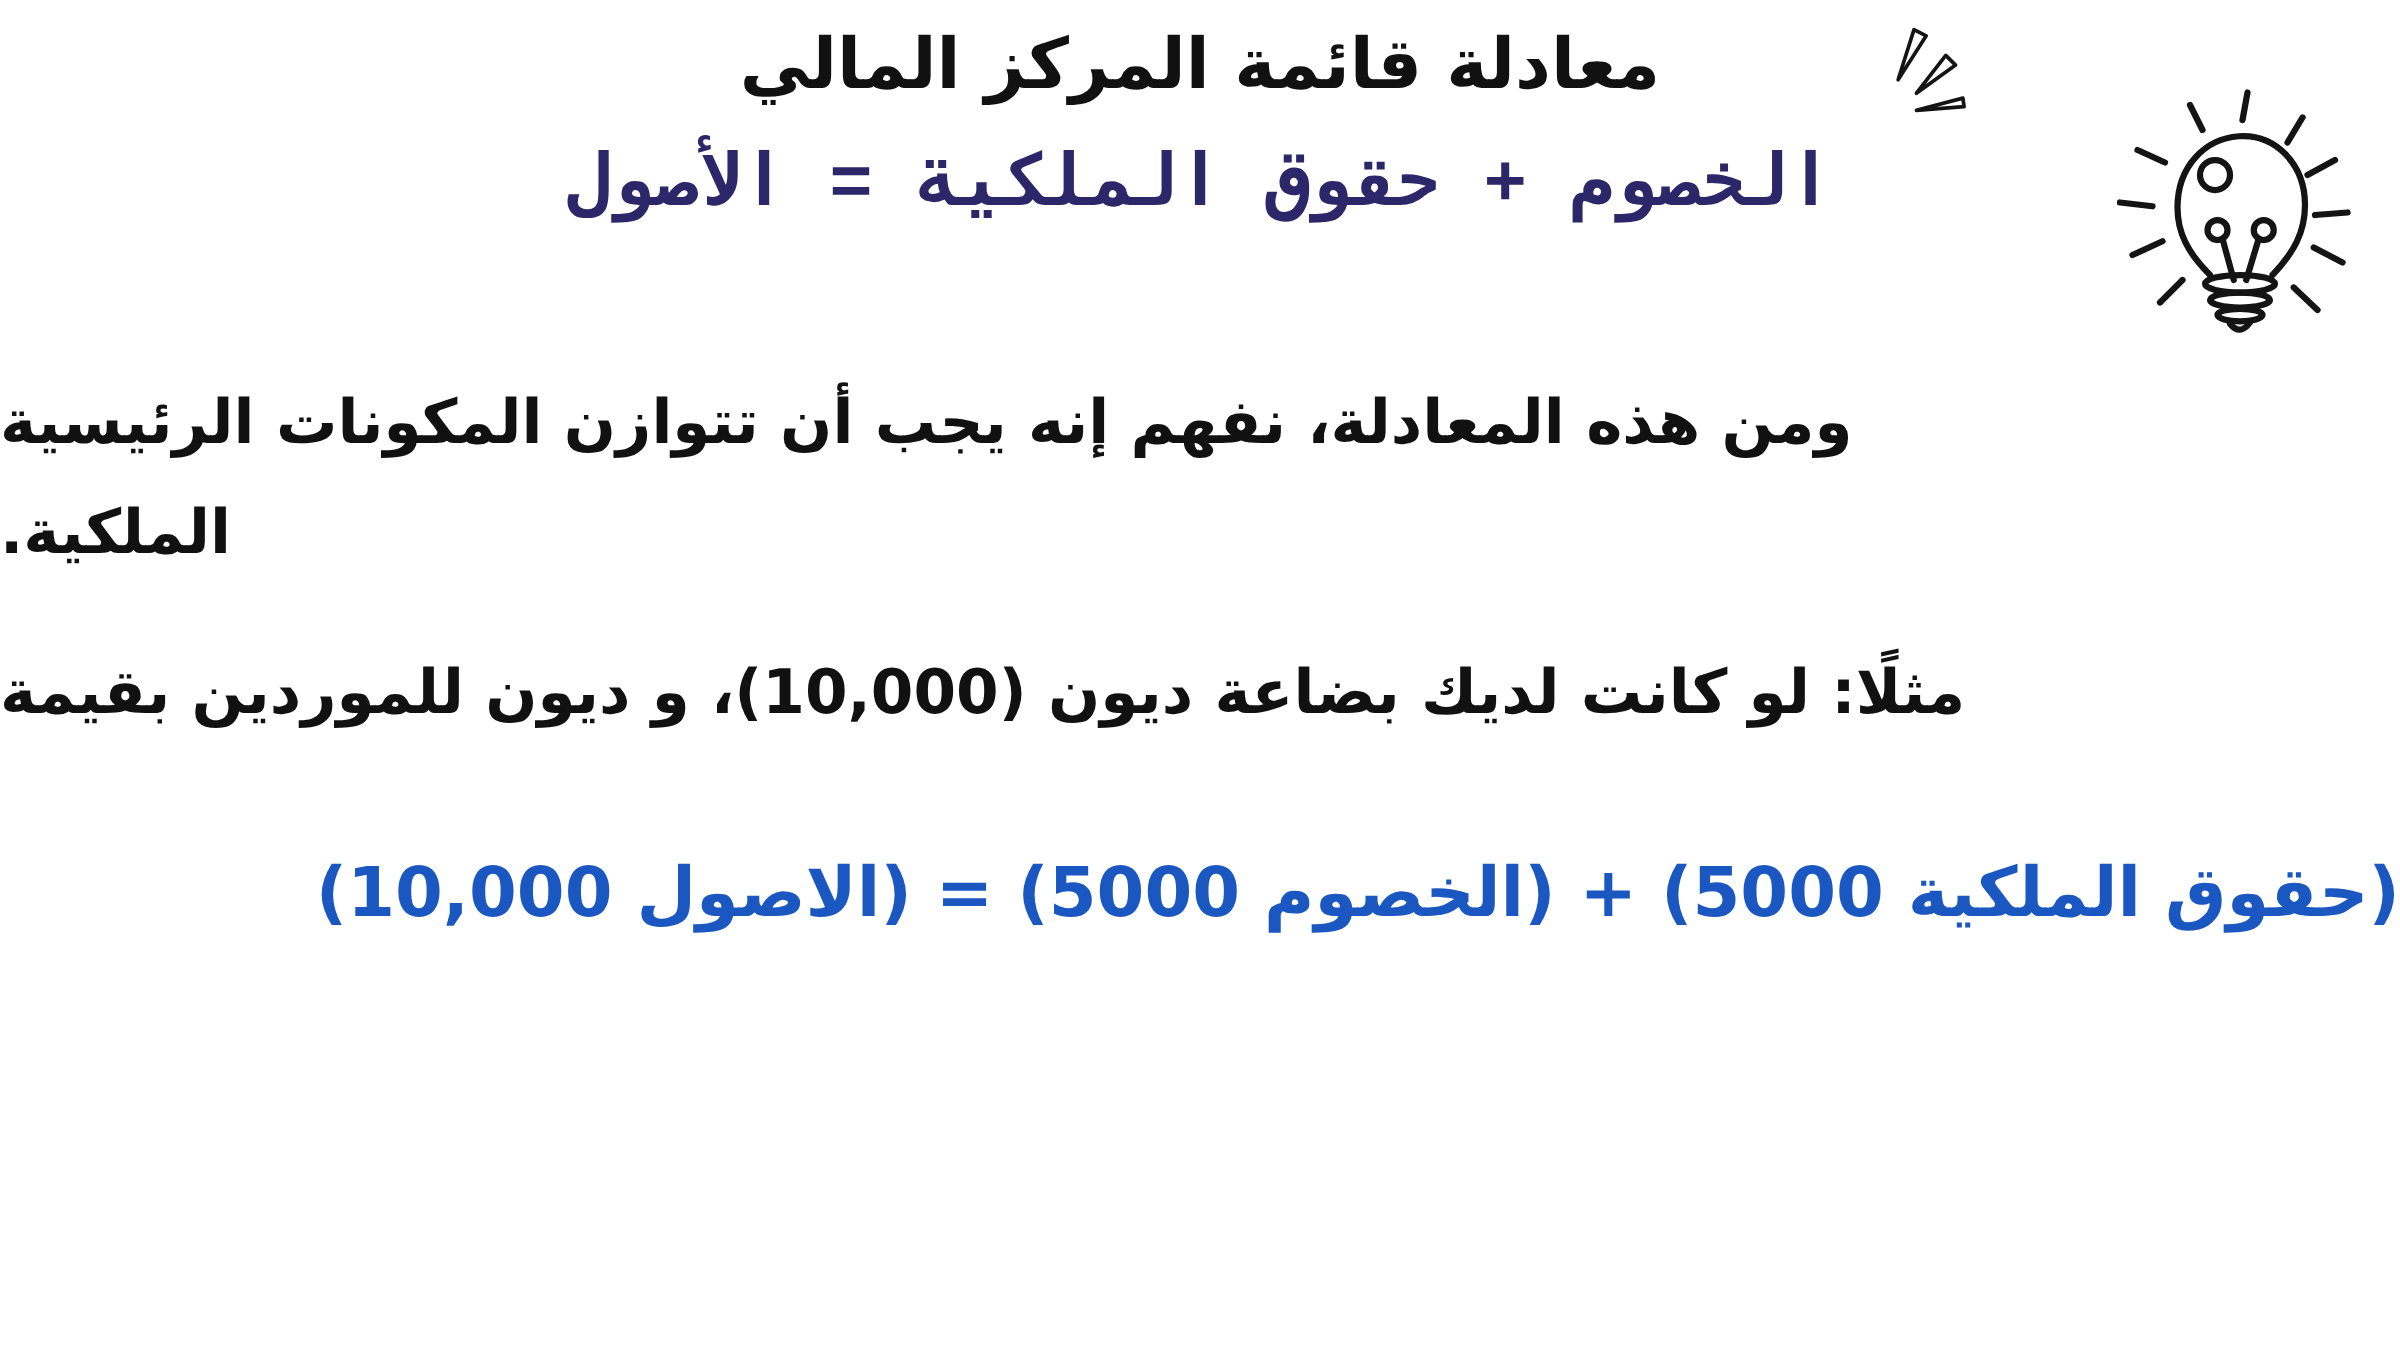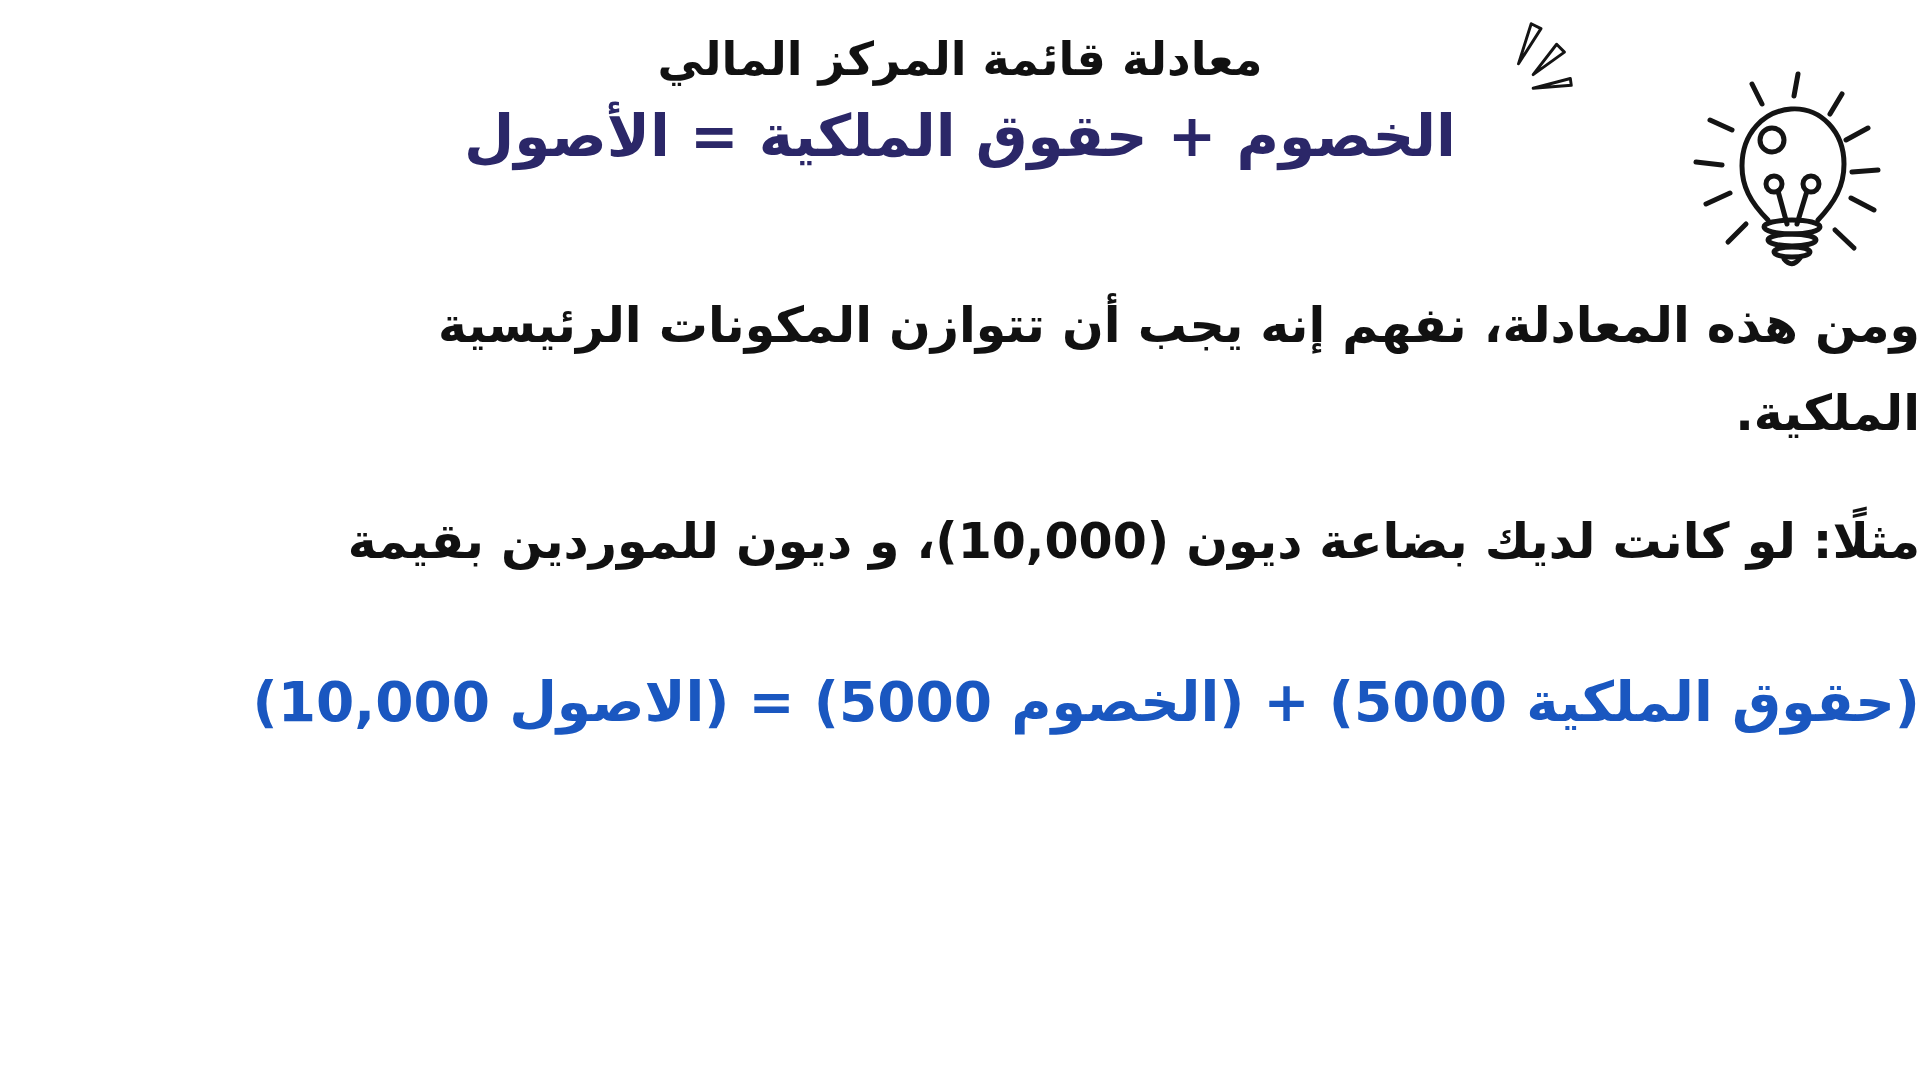--- a/index.html
+++ b/index.html
@@ -7,41 +7,42 @@
     position: relative;
     width: 1920px;
     height: 1080px;
     background: #ffffff;
     overflow: hidden;
     direction: rtl;
     font-family: "DejaVu Sans", "Liberation Sans", sans-serif;
     color: var(--body, #111111);
   }
   .title {
-    margin: 16px;
+    margin: 3px;
     padding-top: 16px;
     text-align: center;
-    font-size: 46px;
+    font-size: 56px;
     font-weight: bold;
     color: var(--title, #111111);
     letter-spacing: 0;
   }
   .main-equation {
-    margin: 10px 0 0 0;
+    margin: 26px 0 0 0;
     text-align: center;
     font-size: 58px;
     font-weight: bold;
     color: var(--equation, #2b2768);
+    font-family: Liberation Mono, monospace;
   }
   .doodle { position: absolute; pointer-events: none; }
   .sparkle { left: 1496px; top: 12px; width: 88px; height: 88px; }
   .bulb    { left: 1678px; top: 66px; width: 218px; height: 232px; }
   .paragraph {
     margin: 0;
-    text-align: right;
+    text-align: left;
     font-size: 49px;
     font-weight: bold;
     line-height: 88px;
     color: var(--body, #111111);
   }
   .paragraph .line { white-space: nowrap; }
   .intro   { margin-top: 112px; }
   .example { margin-top: 40px; }
   .example-equation {
     margin: 84px 0 0 0;

